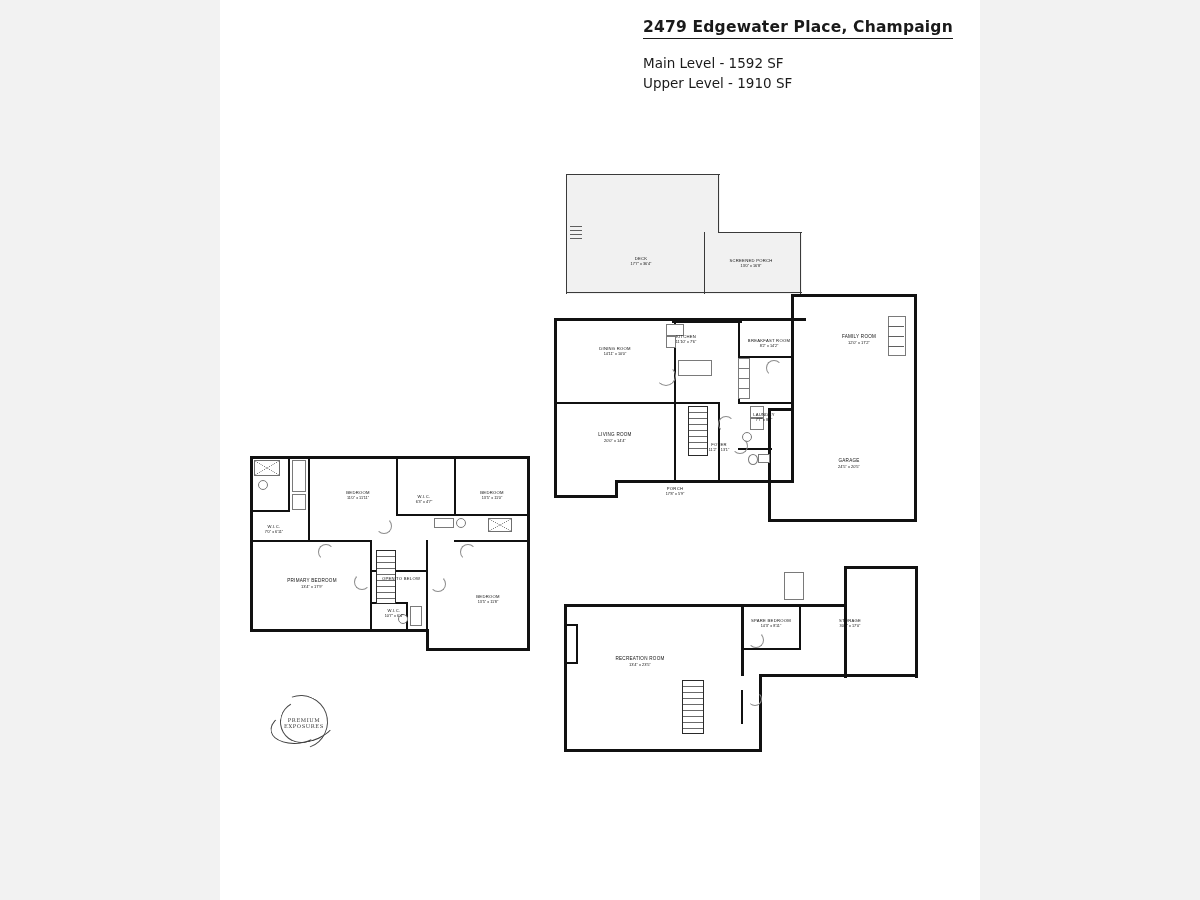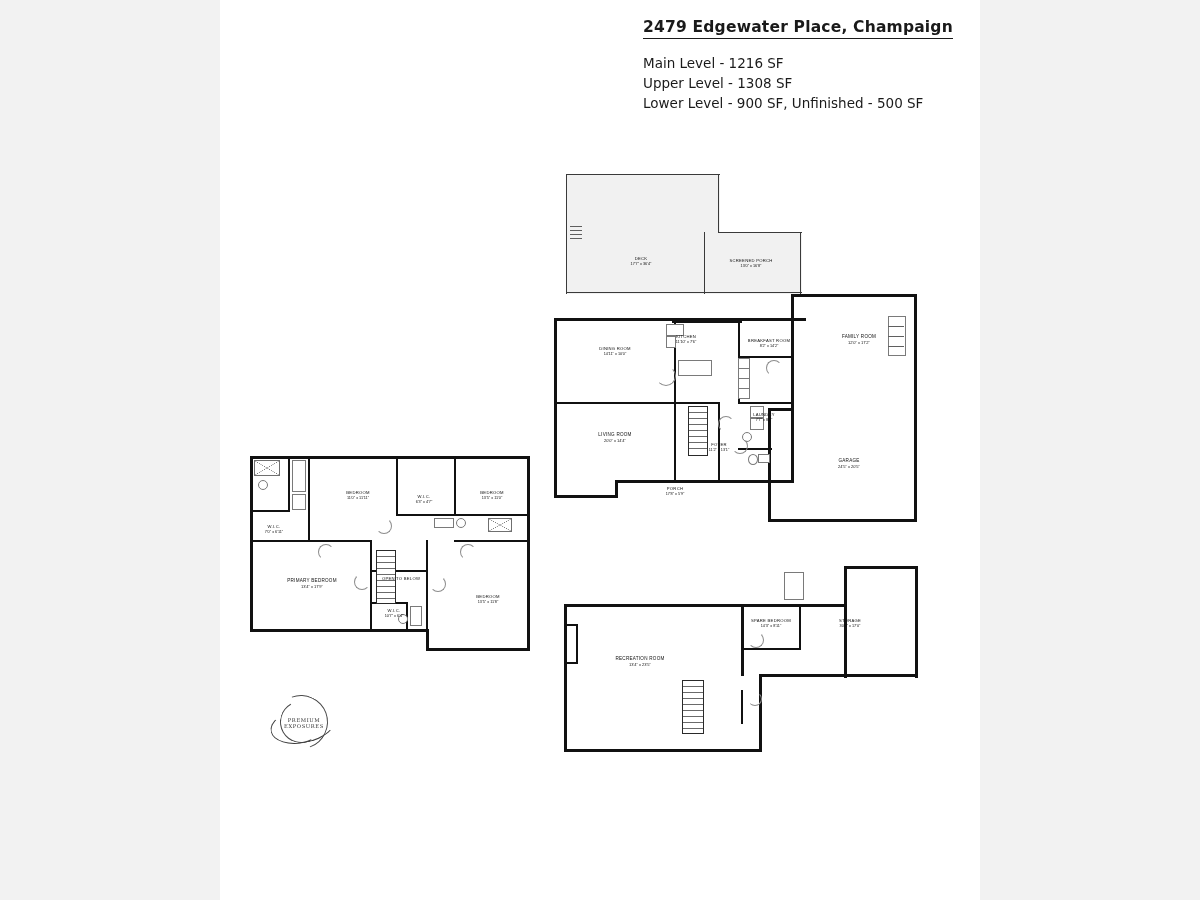--- a/index.html
+++ b/index.html
@@ -171,23 +171,22 @@
 </style>
 </head>
 <body>
 
 <div id="page">
   <div id="sheet"></div>
 
   <div id="header">
     <div class="title">2479 Edgewater Place, Champaign</div>
     <div class="lines">
-      <div>Main Level - 1216 SF</div>
-      <div>Upper Level - 1308 SF</div>
-      <div>Lower Level - 900 SF, Unfinished - 500 SF</div>
+      <div>Main Level - 1592 SF</div>
+      <div>Upper Level - 1910 SF</div>
     </div>
   </div>
 
   <div class="plan" id="main-level" style="left:552px; top:170px; width:372px; height:350px;">
 
     <div class="fill-light" style="left:14px; top:4px; width:154px; height:70px;"></div>
     <div class="fill-light" style="left:160px; top:62px; width:90px; height:62px;"></div>
     <div class="fill-light" style="left:14px; top:72px; width:146px; height:52px;"></div>
 
     <div class="thinwall" style="left:14px; top:4px; width:154px; height:1.4px;"></div>

